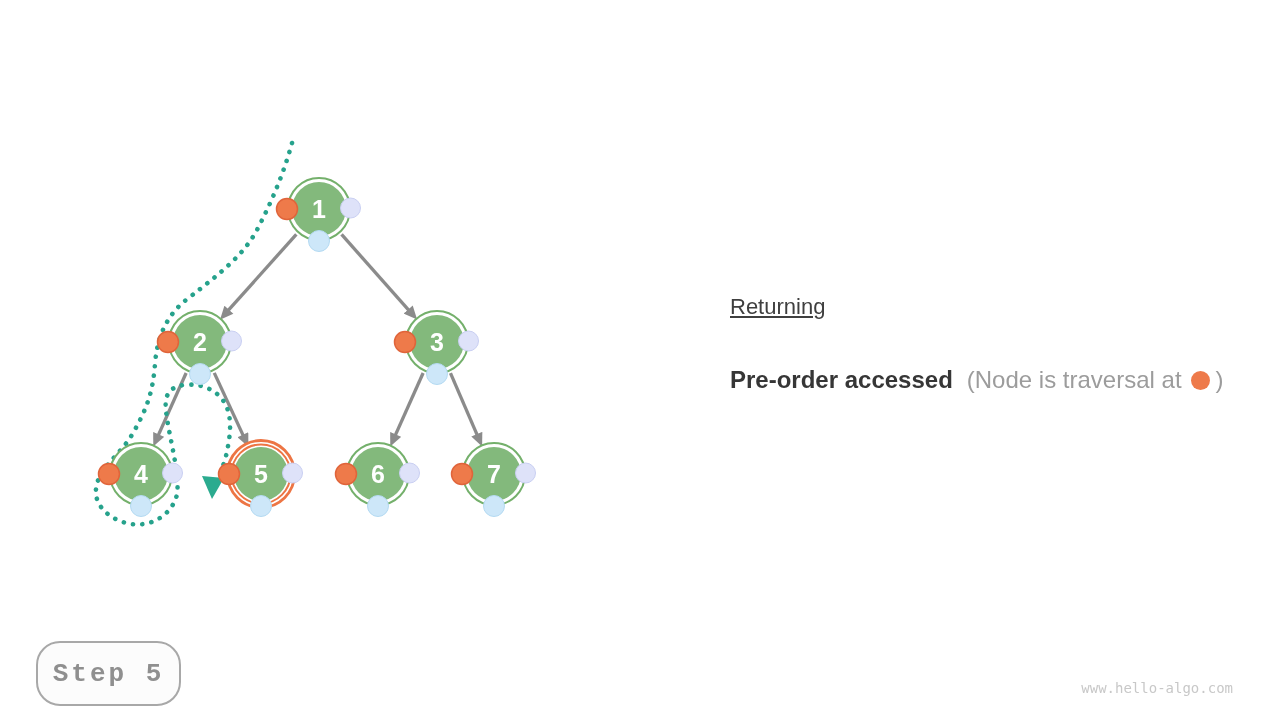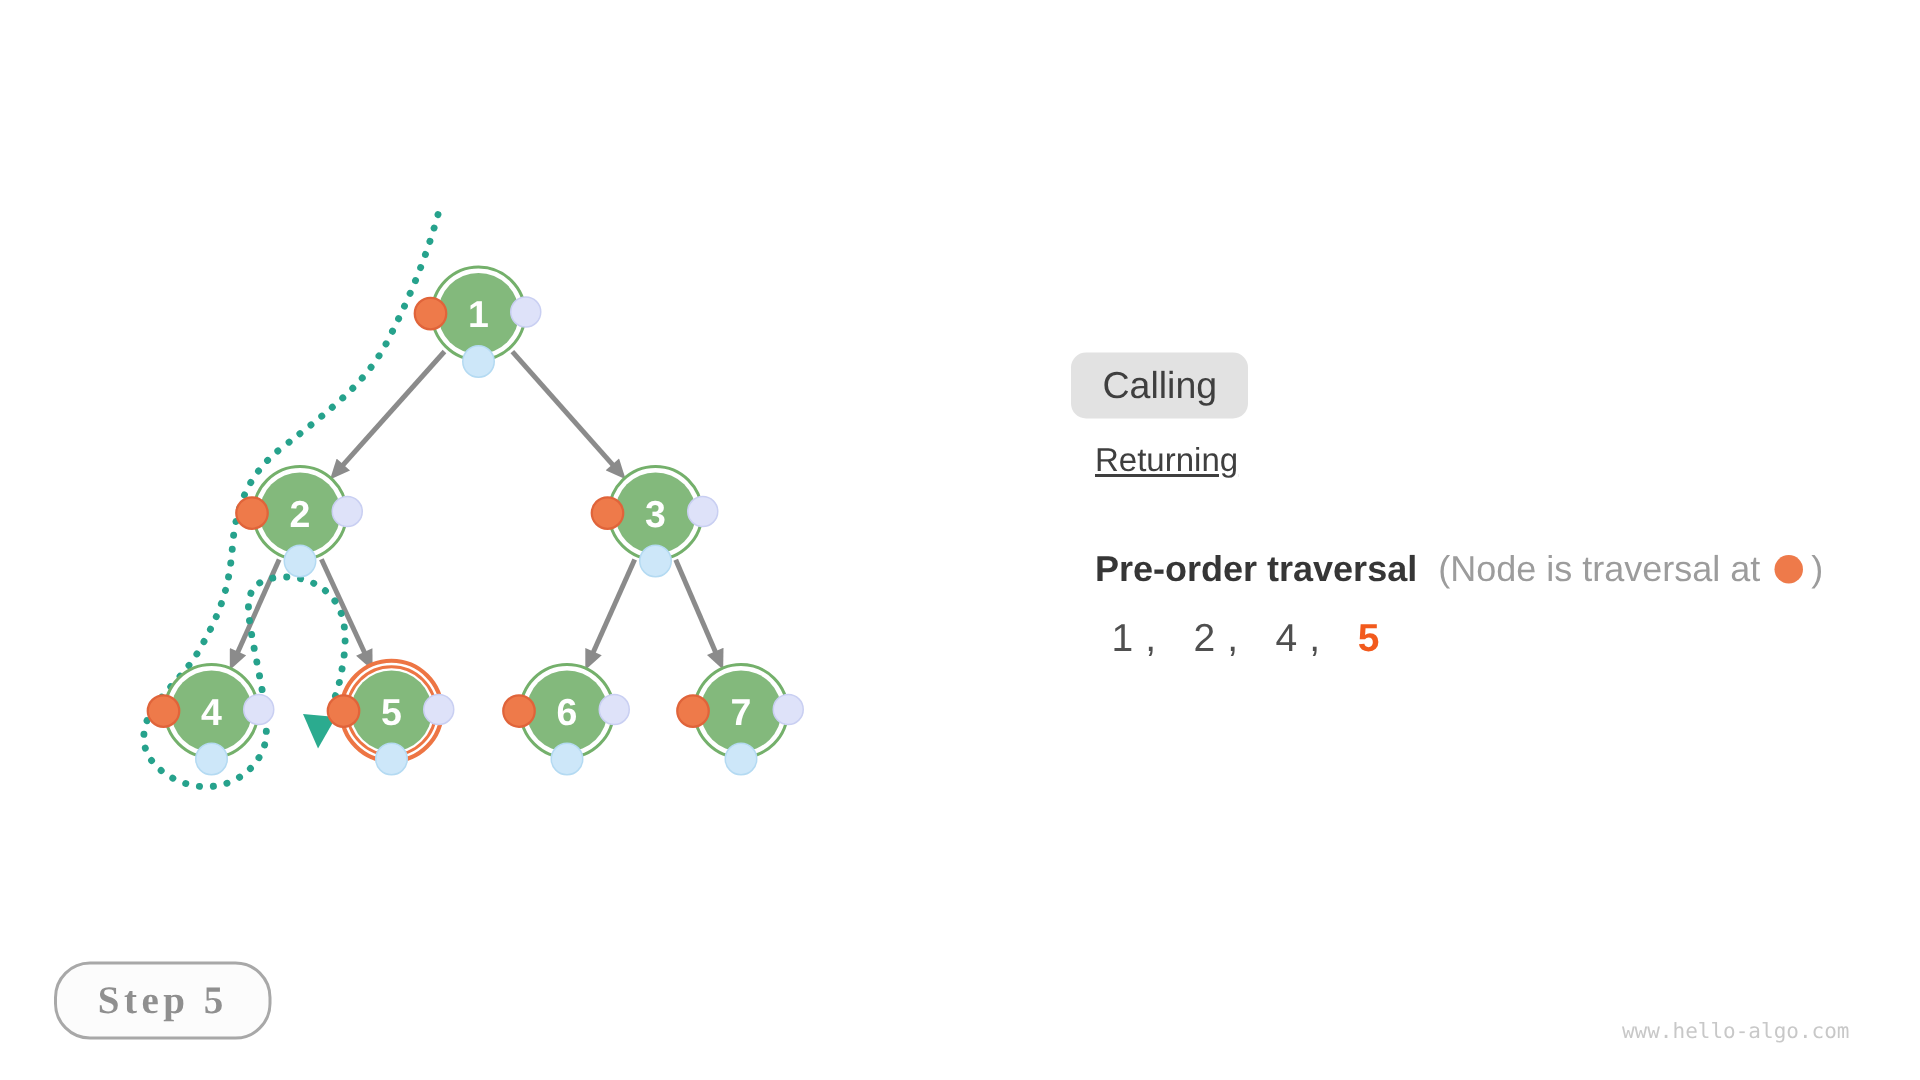--- a/index.html
+++ b/index.html
@@ -29,24 +29,24 @@
     background:#ee7a4a;vertical-align:-2px;margin:0 6px 0 9px;
   }
   .seq-row{
     position:absolute;left:741px;top:409px;height:32px;line-height:32px;
     font-size:26px;color:#4f4f4f;white-space:nowrap;
   }
   .seq-item{margin-right:25px;}
   .seq-comma{margin-left:8px;}
   .seq-item.hl{color:#f25a1d;font-weight:bold;}
   .step-btn{
-    position:absolute;left:36px;top:641px;width:145px;height:52px;
+    position:absolute;left:36px;top:641px;width:145px;height:65px;
     box-sizing:border-box;border:2px solid #a8a8a8;border-radius:24px;
     background:#fcfcfc;display:flex;align-items:center;justify-content:center;
-    font-family:Liberation Serif, serif;font-weight:bold;font-size:26px;
+    font-family:Liberation Mono, monospace;font-weight:bold;font-size:26px;
     letter-spacing:3px;color:#8f8f8f;
   }
   .watermark{
     position:absolute;right:47px;top:680px;
     font-family:"DejaVu Sans Mono",monospace;font-size:14px;color:#c8c8c8;
   }
   .node-label{
     font-family:"Liberation Sans",sans-serif;font-weight:bold;
     font-size:25px;fill:#ffffff;
   }
@@ -138,27 +138,25 @@
           <circle r="31" fill="#ffffff" stroke="#74b06b" stroke-width="2"></circle>
           <circle r="27" fill="#83b97c"></circle>
           <text text-anchor="middle" dy="0.36em" class="node-label">7</text>
           <circle cx="-32" cy="0" r="10.5" fill="#ee7a4a" stroke="#e0643a" stroke-width="1.5"></circle>
           <circle cx="31.5" cy="-1" r="10" fill="#dee2f9" stroke="#c9cff2" stroke-width="1"></circle>
           <circle cx="0" cy="32" r="10.5" fill="#cde7f9" stroke="#b4daf2" stroke-width="1"></circle>
         </g>
       </g>
   </svg>
 
-  <div class="legend-pill">Calling</div>
   <div class="legend-plain">Returning</div>
 
   <div class="trav-row">
-    <span class="trav-title">Pre-order traversal</span><span class="trav-note"><span>(Node is traversal at</span><span class="note-dot"></span><span>)</span></span>
+    <span class="trav-title">Pre-order accessed</span><span class="trav-note"><span>(Node is traversal at</span><span class="note-dot"></span><span>)</span></span>
   </div>
 
-  <div class="seq-row" id="sequence"><span class="seq-item">1<span class="seq-comma">,</span></span><span class="seq-item">2<span class="seq-comma">,</span></span><span class="seq-item">4<span class="seq-comma">,</span></span><span class="seq-item hl">5</span></div>
 
   <div class="step-btn">
     <span>Step 5</span>
   </div>
 
   <div class="watermark">www.hello-algo.com</div>
 </div>
 
 </body></html>

